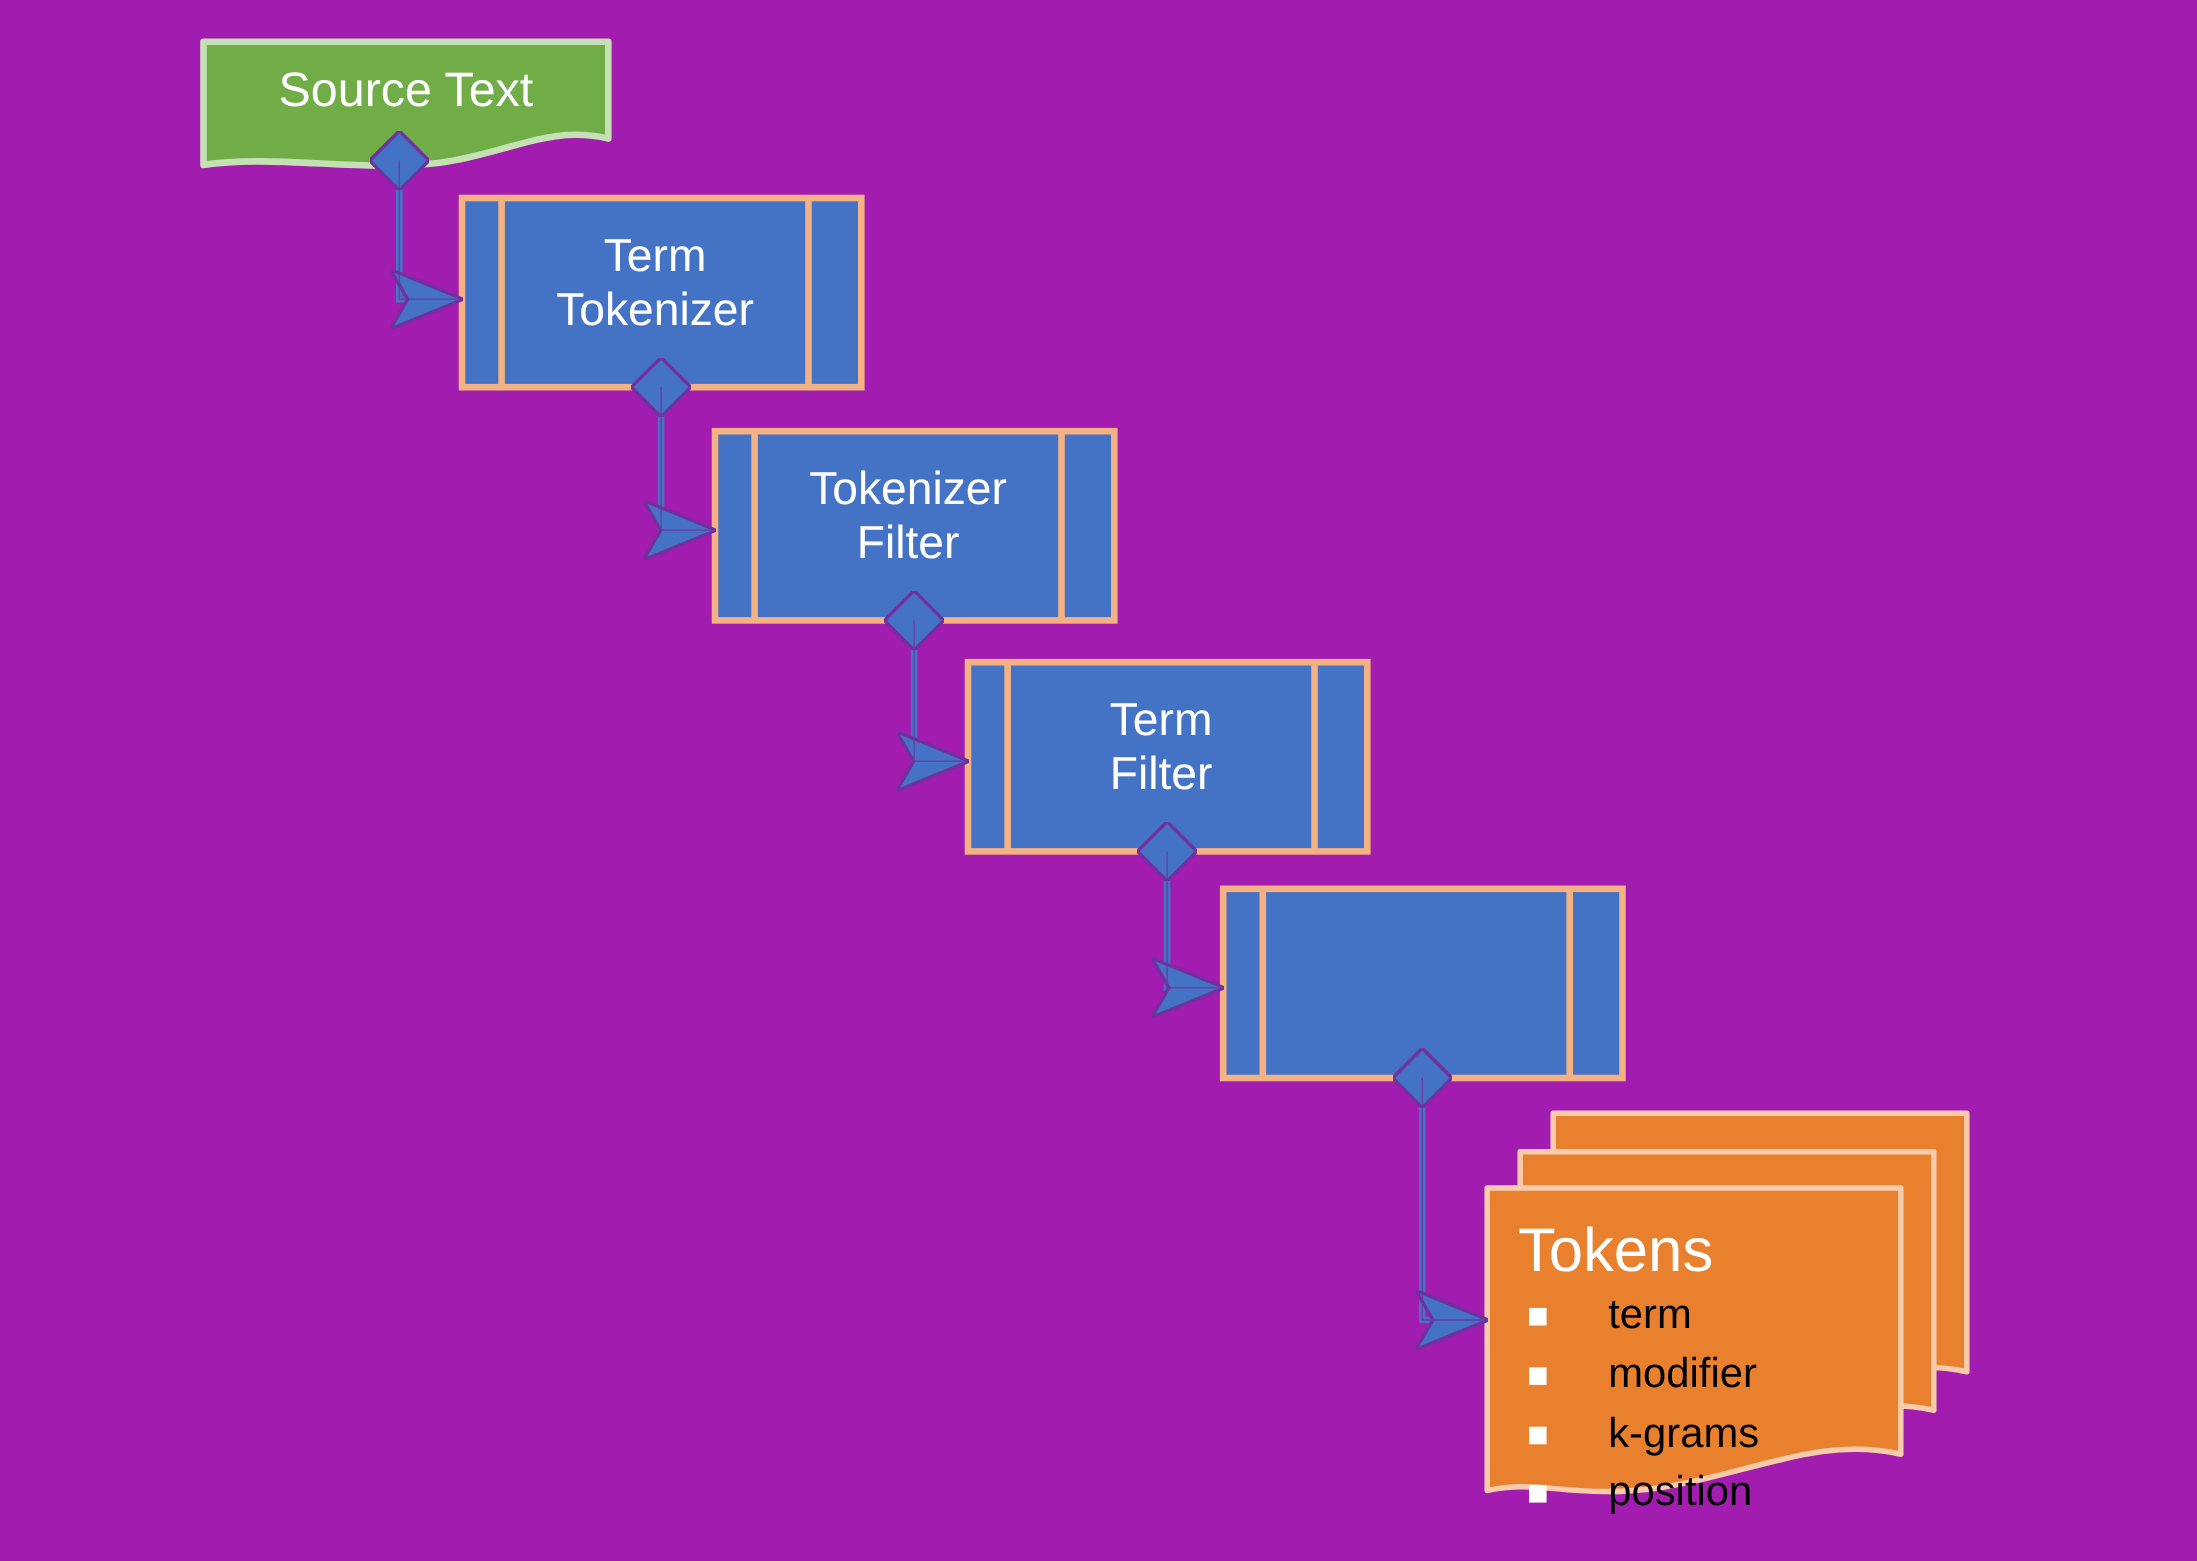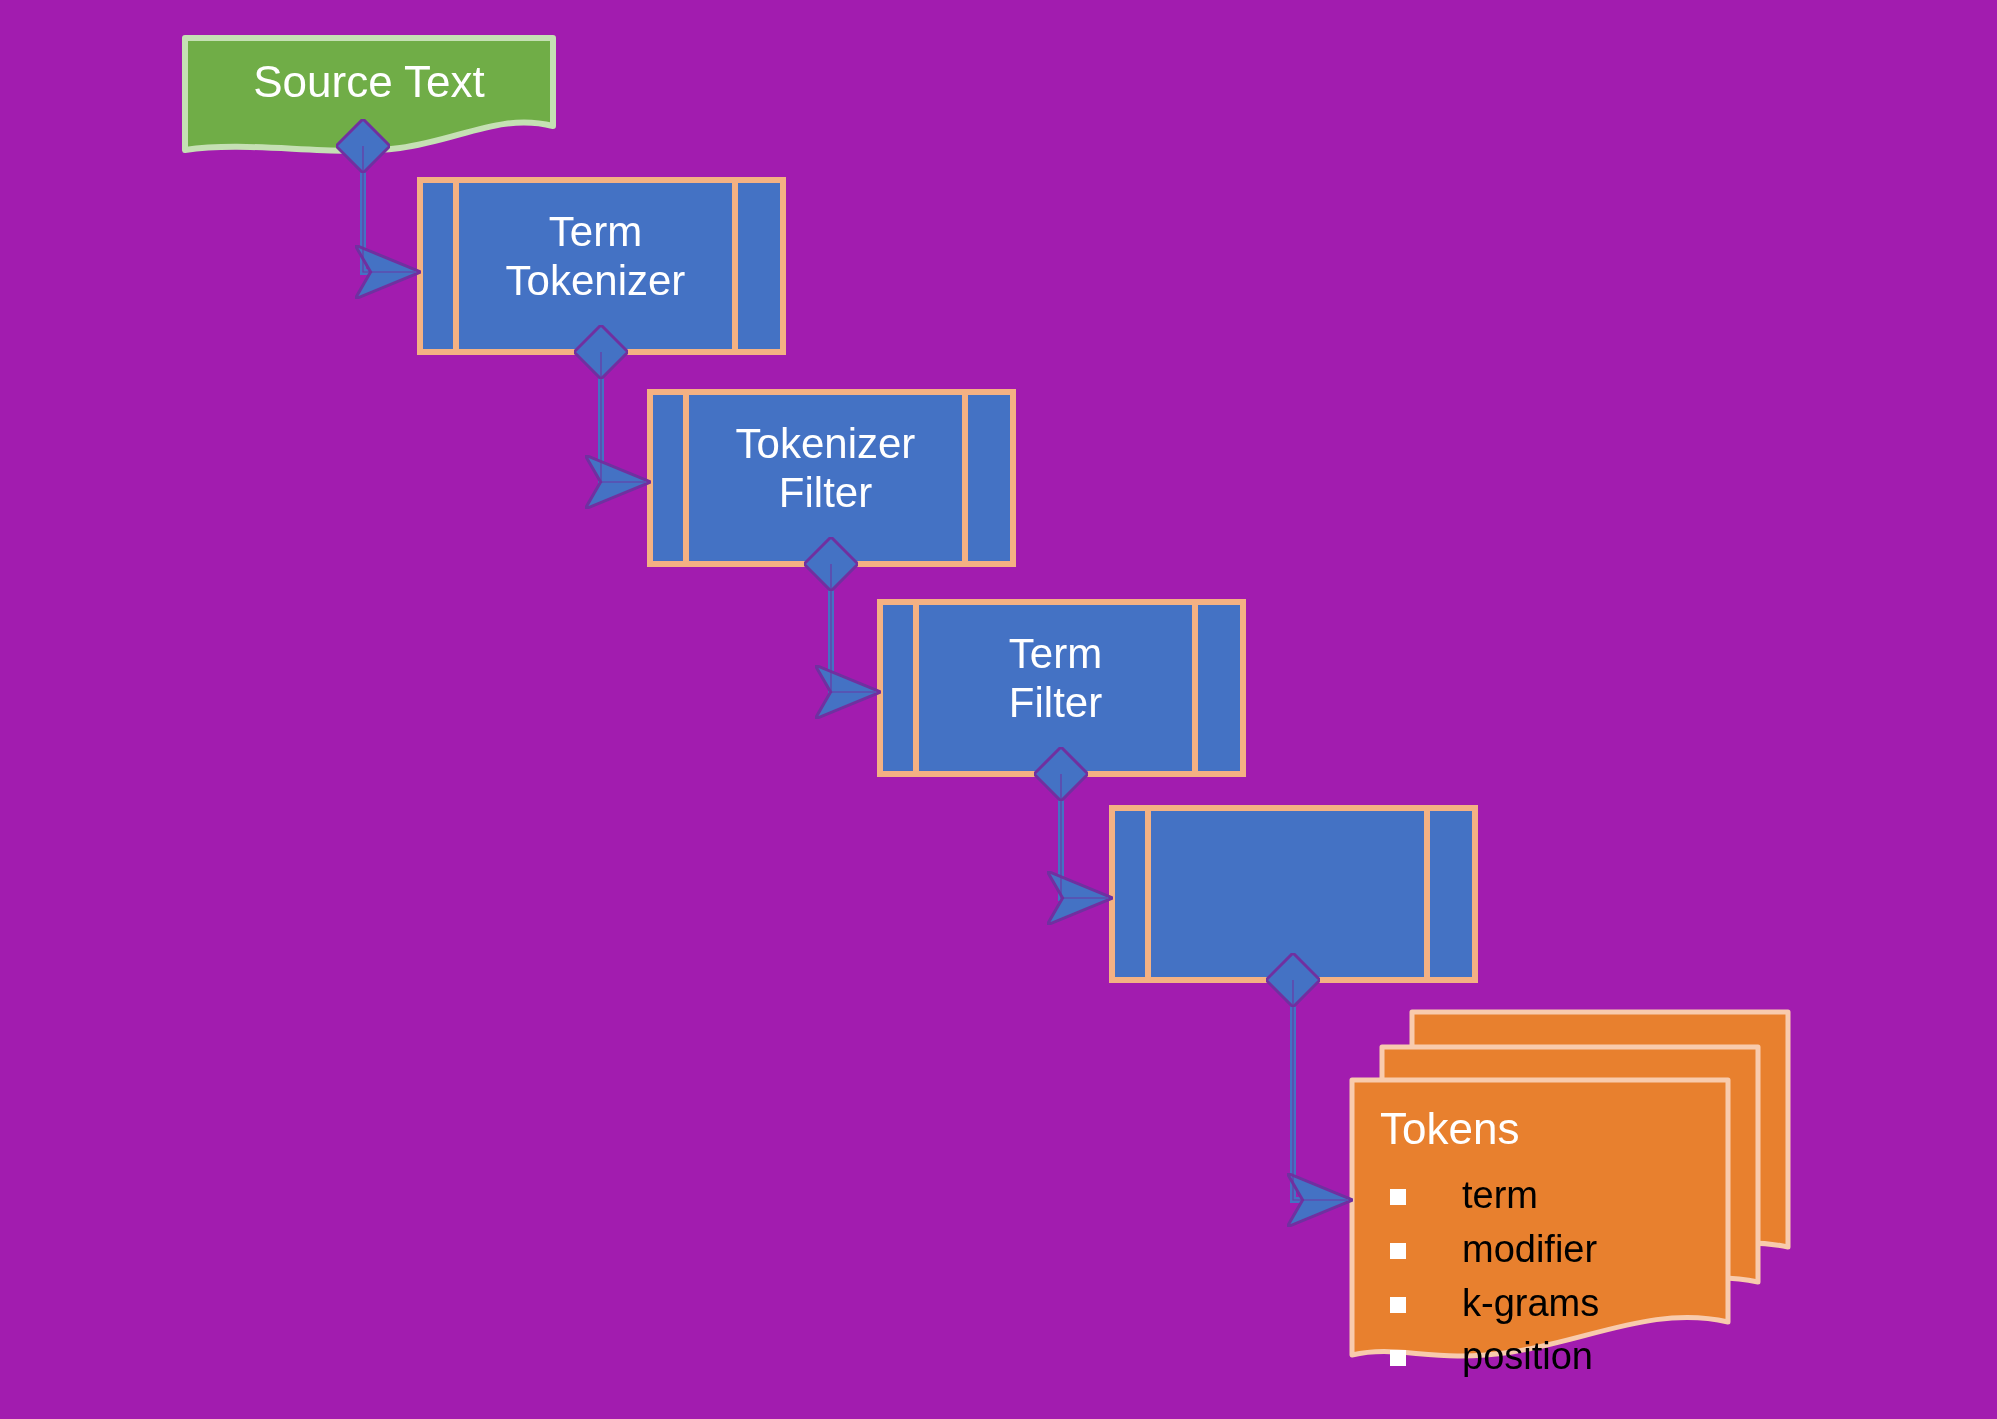--- a/index.html
+++ b/index.html
@@ -36,21 +36,21 @@
     font-size: 42px;
   }
   .doc-label {
     font-size: 44px;
   }
   .tokens-text {
     position: absolute;
     color: #ffffff;
   }
   .tokens-title {
-    font-size: 44px;
+    font-size: 56px;
     line-height: 1.1;
   }
   .tokens-list {
     list-style: none;
     margin: 0;
     padding: 0;
     font-size: 38px;
   }
   .tokens-list li {
     position: relative;

